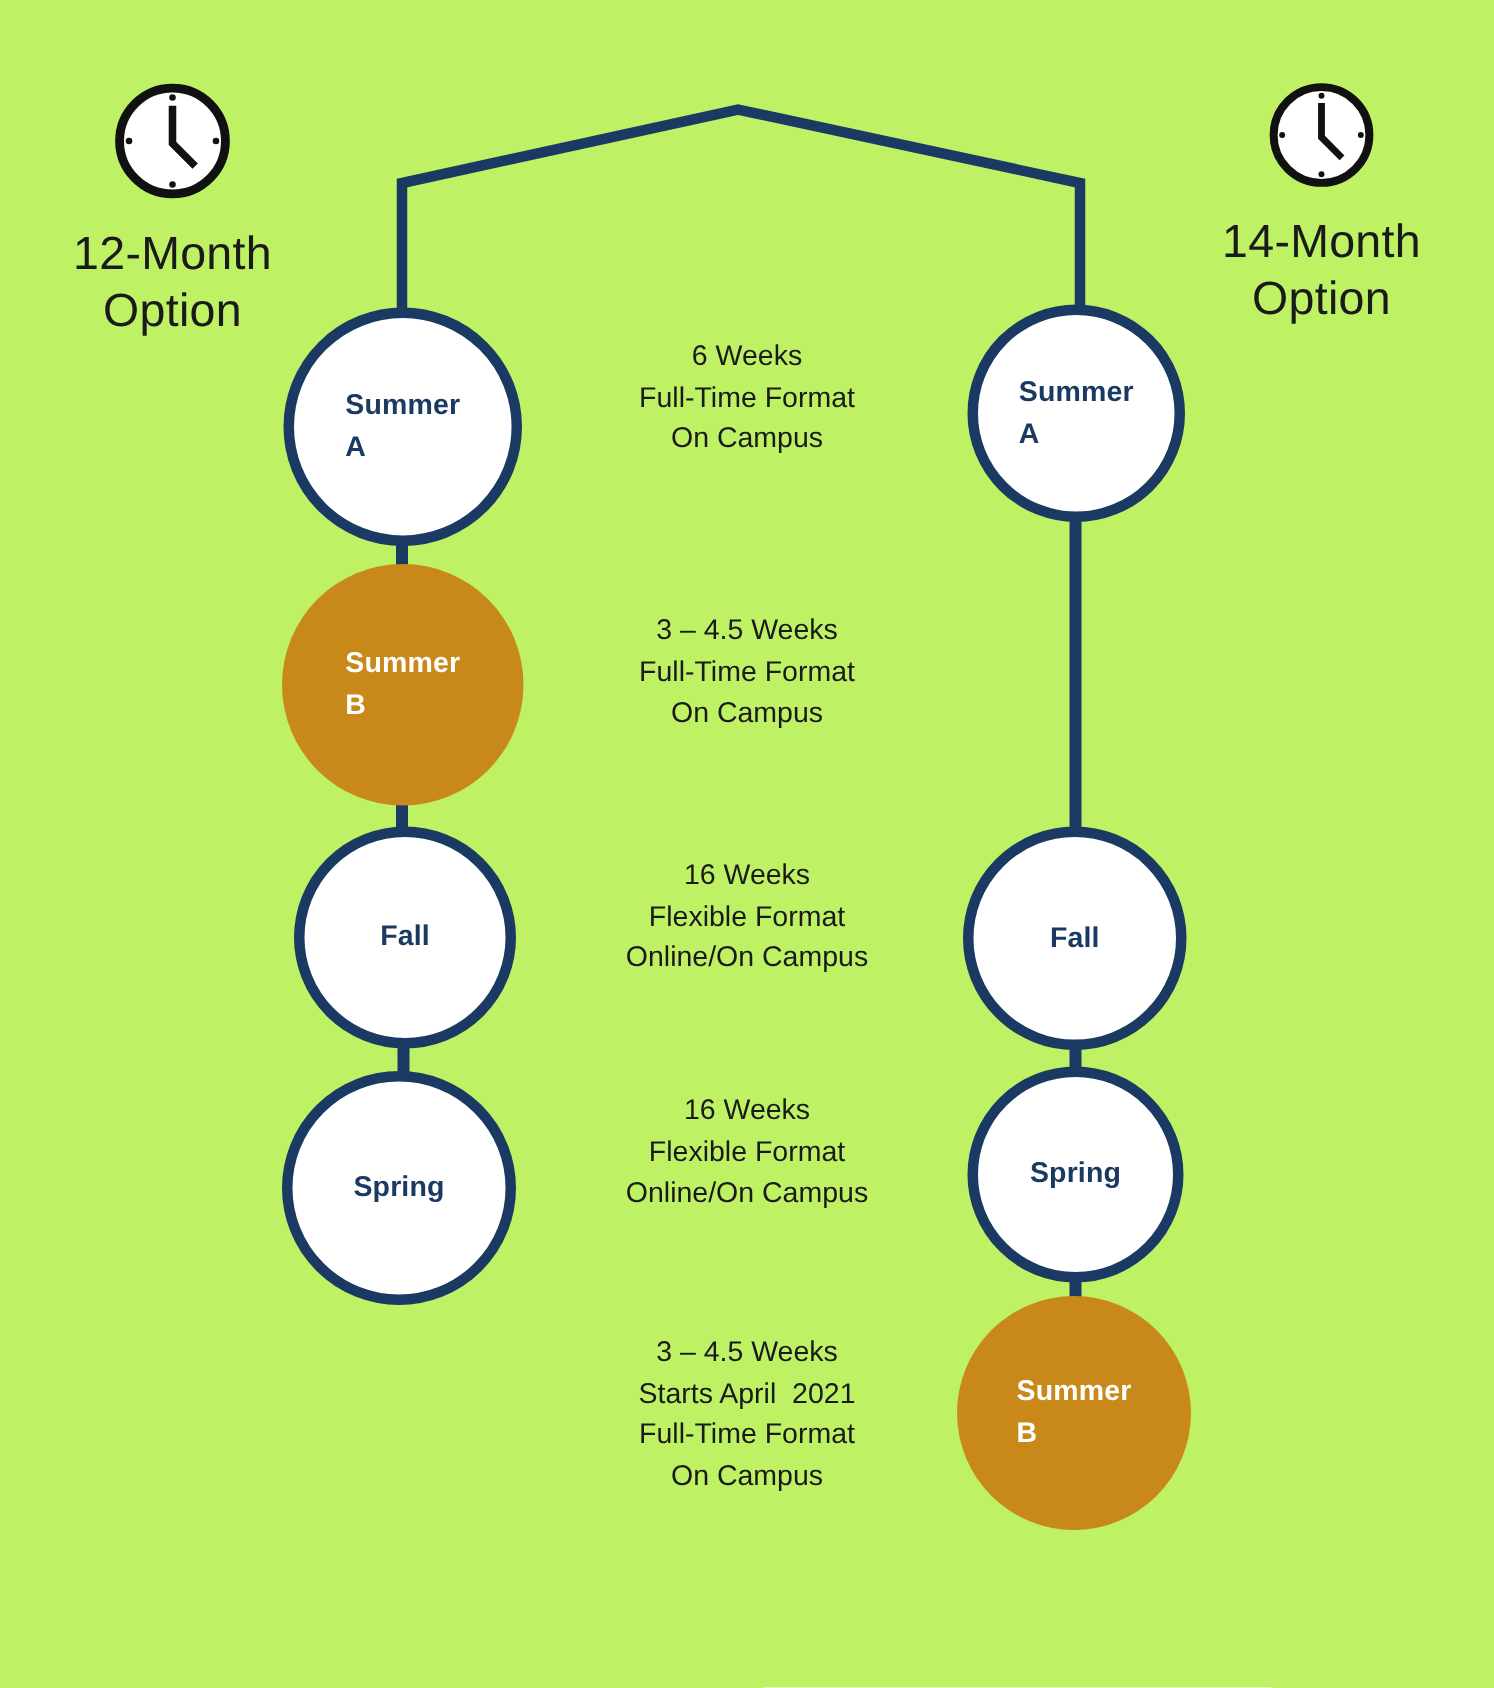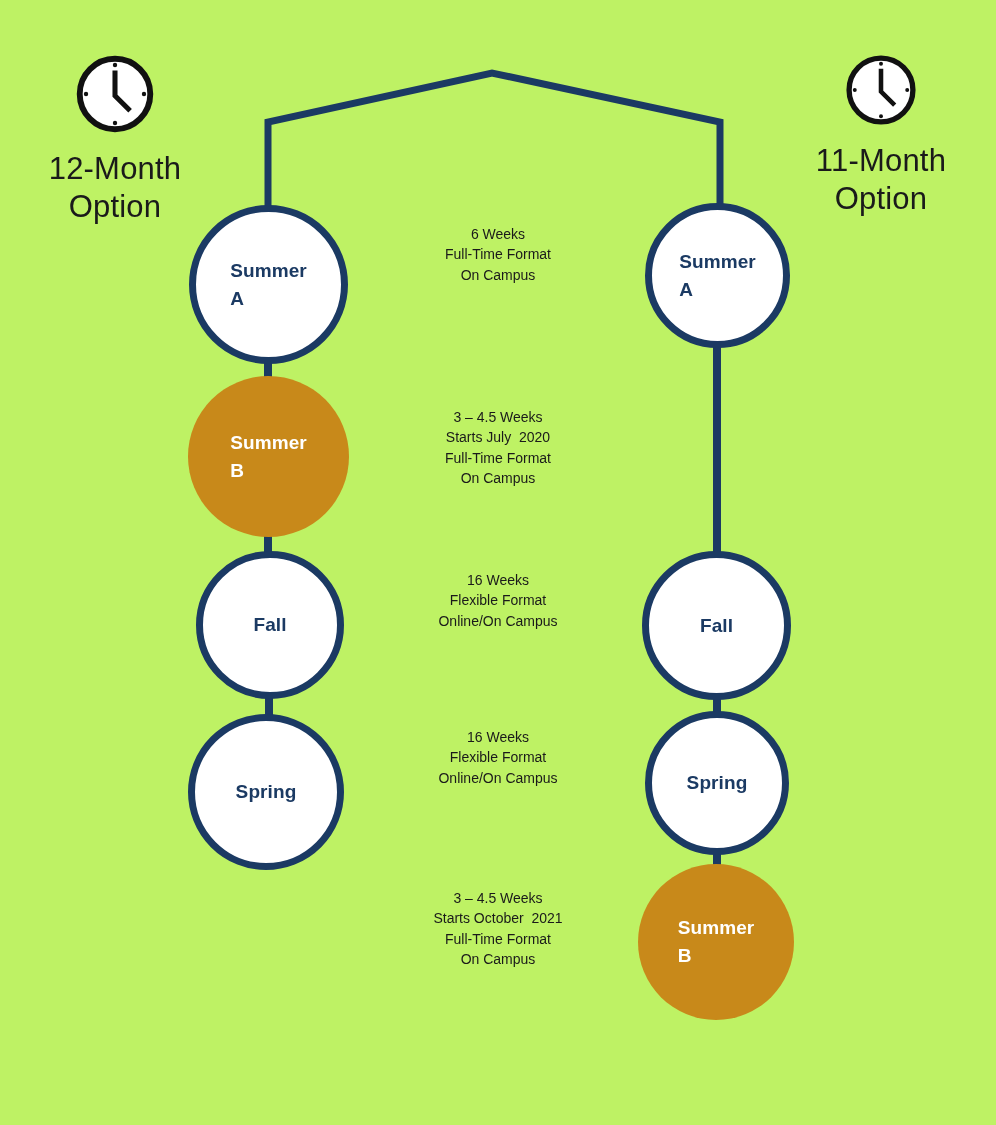--- a/index.html
+++ b/index.html
@@ -78,21 +78,21 @@
     border: 0;
   }
   .node.filled .node-label { color: #ffffff; }
 
   
   .detail-block {
     position: absolute;
     width: 330px;
     left: 333px;
     text-align: center;
-    font-size: 14px;
+    font-size: 19px;
     line-height: 1.46;
     color: #1a1a1a;
   }
   .detail-block .line { display: block; white-space: pre; }
 </style>
 </head>
 <body>
 
 <div id="stage">
 
@@ -124,21 +124,21 @@
 
   <div class="option-header right">
     <svg class="clock-icon" width="76" height="76" viewBox="0 0 100 100">
       <circle cx="50" cy="50" r="42" fill="#ffffff" stroke="#111111" stroke-width="7"></circle>
       <path d="M 50 22 L 50 52 L 68 70" fill="none" stroke="#111111" stroke-width="6" stroke-linecap="butt" stroke-linejoin="miter"></path>
       <circle cx="50" cy="15.5" r="2.6" fill="#111111"></circle>
       <circle cx="84.5" cy="50" r="2.6" fill="#111111"></circle>
       <circle cx="50" cy="84.5" r="2.6" fill="#111111"></circle>
       <circle cx="15.5" cy="50" r="2.6" fill="#111111"></circle>
     </svg>
-    <div class="option-label">11-Month
+    <div class="option-label">14-Month
 Option</div>
   </div>
 
   <div class="node outline" style="left:189px; top:205px; width:159px; height:159px;">
     <span class="node-label">Summer
 A</span>
   </div>
 
   <div class="node filled" style="left:188px; top:376px; width:161px; height:161px;">
     <span class="node-label">Summer
@@ -172,37 +172,36 @@
   </div>
 
   <div class="detail-block" style="top:224px;">
     <span class="line">6 Weeks</span>
     <span class="line">Full-Time Format</span>
     <span class="line">On Campus</span>
   </div>
 
   <div class="detail-block" style="top:407px;">
     <span class="line">3 – 4.5 Weeks</span>
-    <span class="line">Starts July  2020</span>
     <span class="line">Full-Time Format</span>
     <span class="line">On Campus</span>
   </div>
 
   <div class="detail-block" style="top:570px;">
     <span class="line">16 Weeks</span>
     <span class="line">Flexible Format</span>
     <span class="line">Online/On Campus</span>
   </div>
 
   <div class="detail-block" style="top:727px;">
     <span class="line">16 Weeks</span>
     <span class="line">Flexible Format</span>
     <span class="line">Online/On Campus</span>
   </div>
 
   <div class="detail-block" style="top:888px;">
     <span class="line">3 – 4.5 Weeks</span>
-    <span class="line">Starts October  2021</span>
+    <span class="line">Starts April  2021</span>
     <span class="line">Full-Time Format</span>
     <span class="line">On Campus</span>
   </div>
 
 </div>
 
 </body></html>

